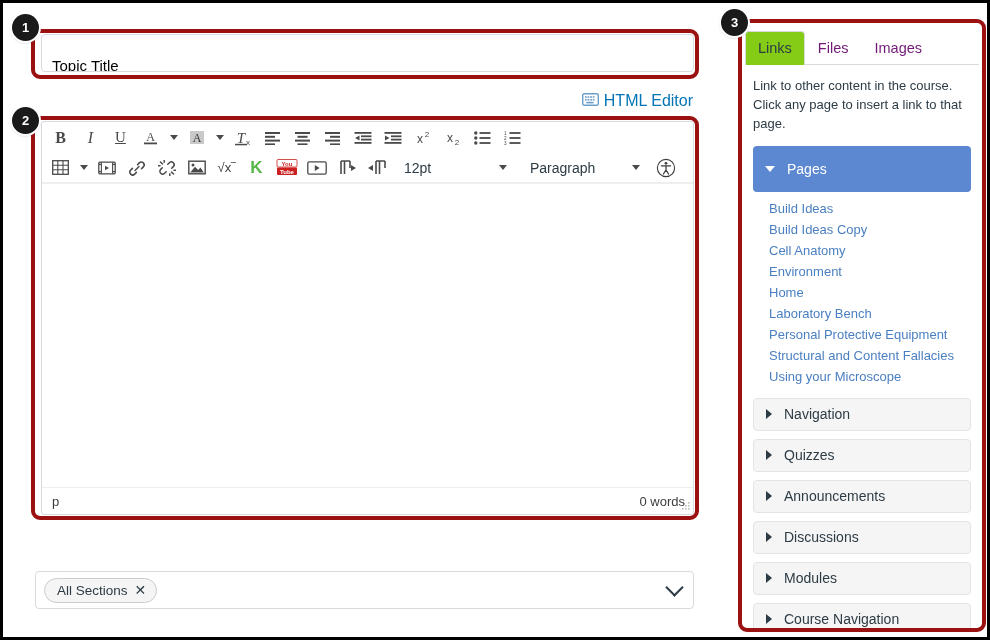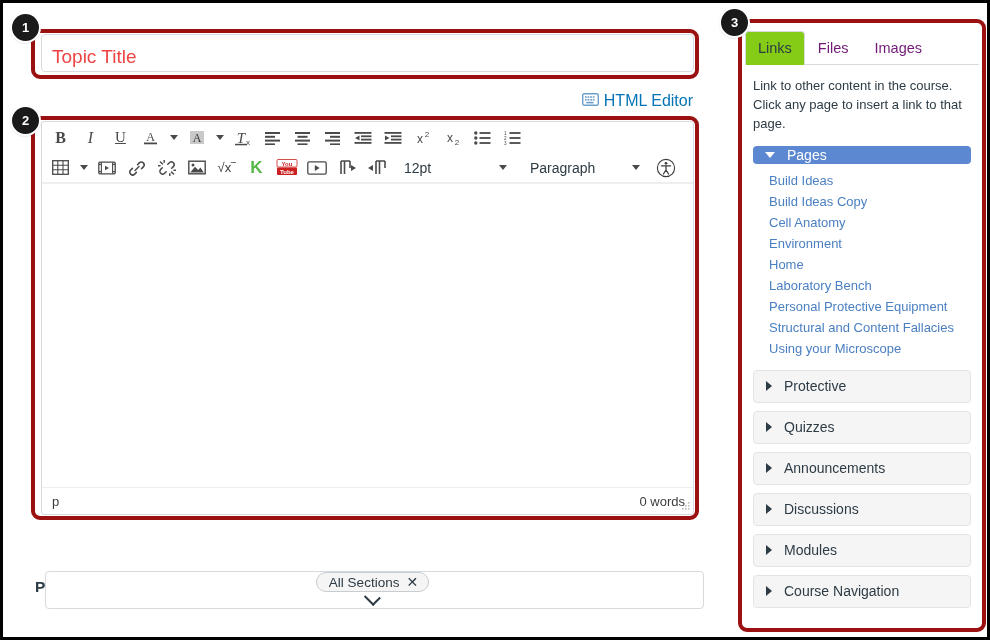--- a/index.html
+++ b/index.html
@@ -43,23 +43,23 @@
   }
 
   
   #title-input {
     position: absolute;
     left: 8px; top: 31px;
     width: 653px; height: 38px;
     border: 1px solid #d7dade;
     border-radius: 4px;
     background: #fff;
-    font-size: 19px;
-    color: #ef4444;
-    padding: 4px 10px;
+    font-size: 15px;
+    color: #000000;
+    padding: 13px 10px;
     line-height: 36px;
     white-space: nowrap;
     overflow: hidden;
   }
 
   
   #html-editor-link {
     position: absolute;
     right: 8px; top: 89px;
     display: flex; align-items: flex-start; gap: 5px;
@@ -130,28 +130,27 @@
     position: absolute; right: 2px; bottom: 1px;
     width: 12px; height: 12px; opacity: .55;
   }
 
   
   #post-to-label {
     position: absolute; left: 2px; top: 535px;
     font-size: 15.5px; font-weight: bold; color: #2d3b45; margin-top: 40px;
   }
   #post-to-select {
-    position: absolute; left: 12px; top: 568px;
+    position: absolute; left: 2px; top: 568px;
     width: 659px; height: 38px;
     border: 1px solid #d7dade; border-radius: 4px;
     background: #fff;
     display: flex; align-items: center; justify-content: space-between;
     padding: 0 12px 0 8px;
     cursor: pointer;
-    flex-direction: column;
   }
   .pill {
     display: inline-flex; align-items: center; gap: 7px;
     height: 25px; padding: 0 10px 0 12px;
     border: 1px solid #c7cdd1; border-radius: 14px;
     background: #f5f5f5;
     font-size: 13.5px; color: #2d3b45;
   }
   .pill .x { font-size: 14px; color: #2d3b45; line-height: 1; cursor: pointer; }
   .chev-down {
@@ -190,21 +189,21 @@
     border-color: #d7dade;
     border-top-left-radius: 4px; border-top-right-radius: 4px;
   }
   #sb-desc {
     font-size: 13px; color: #2d3b45;
     line-height: 1.45;
     padding: 12px 10px 10px 8px;
   }
   #pages-header {
     margin: 2px 8px 0 8px;
-    height: 18px;
+    height: 46px;
     background: #5B88D0;
     border-radius: 4px;
     display: flex; align-items: center; gap: 12px;
     padding-left: 12px;
     color: #ffffff; font-size: 14px;
     cursor: pointer;
   }
   .tri-down {
     width: 0; height: 0;
     border-left: 5px solid transparent;
@@ -517,21 +516,21 @@
       <span class="plink">Home</span>
       <span class="plink">Laboratory Bench</span>
       <span class="plink">Personal Protective Equipment</span>
       <span class="plink">Structural and Content Fallacies</span>
       <span class="plink">Using your Microscope</span>
       <span class="plink">Welcome</span>
     </div>
 
     <div class="acc-item">
       <span class="tri-right"></span>
-      <span>Protective</span>
+      <span>Navigation</span>
     </div>
     <div class="acc-item">
       <span class="tri-right"></span>
       <span>Quizzes</span>
     </div>
     <div class="acc-item">
       <span class="tri-right"></span>
       <span>Announcements</span>
     </div>
     <div class="acc-item">

